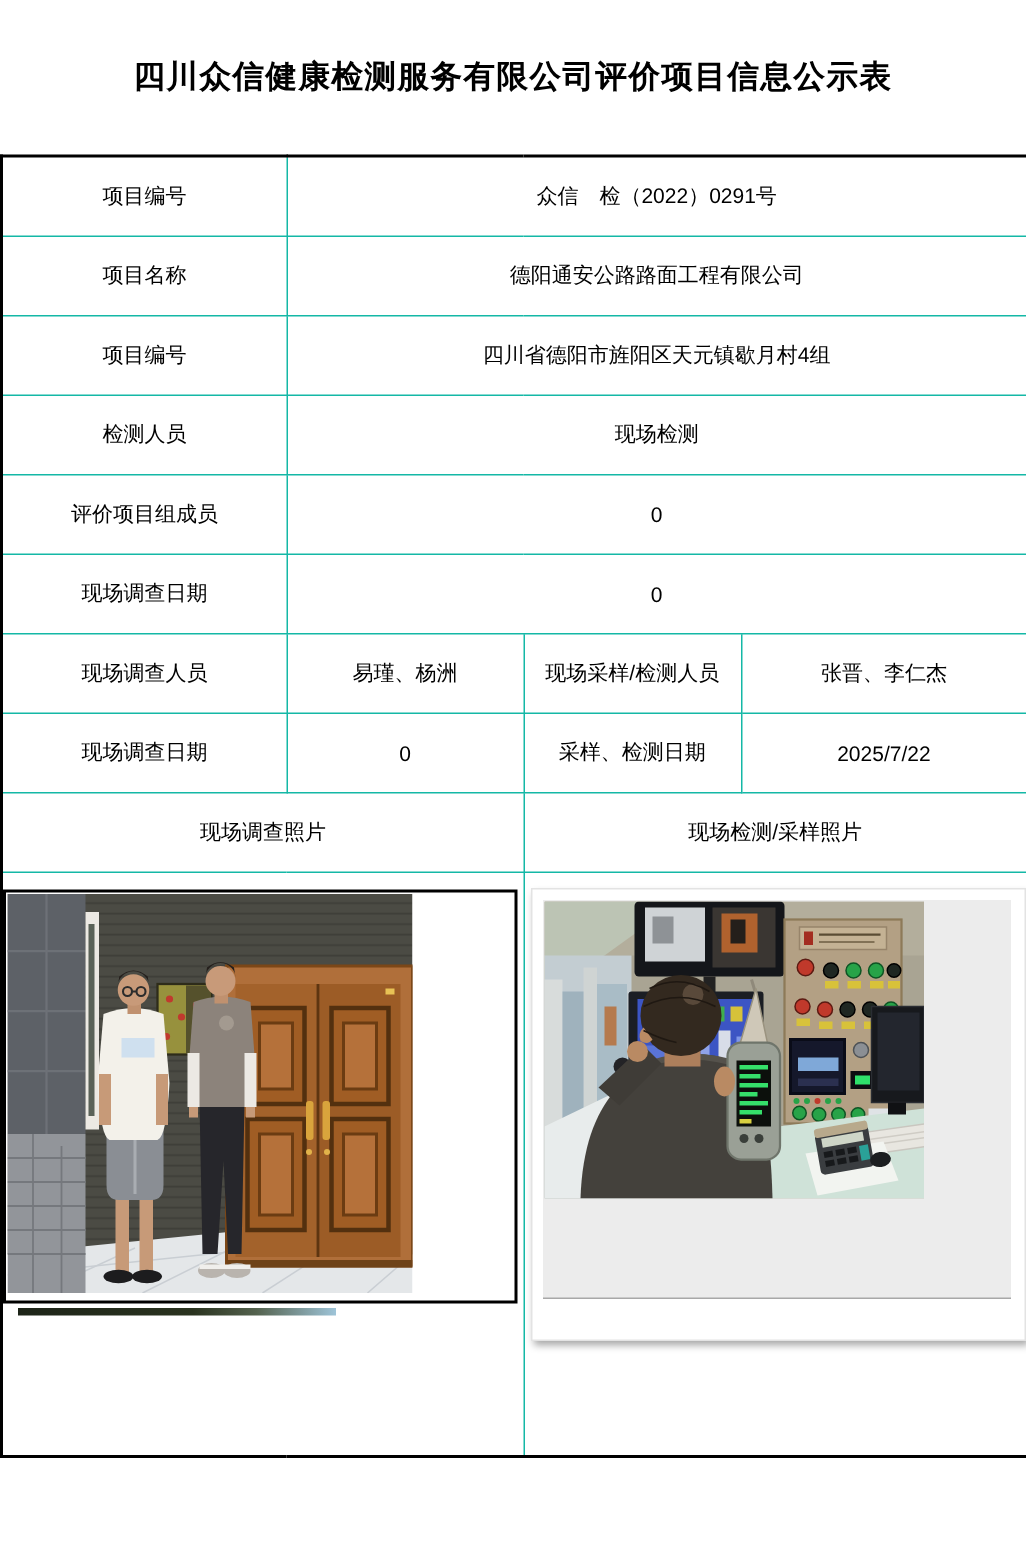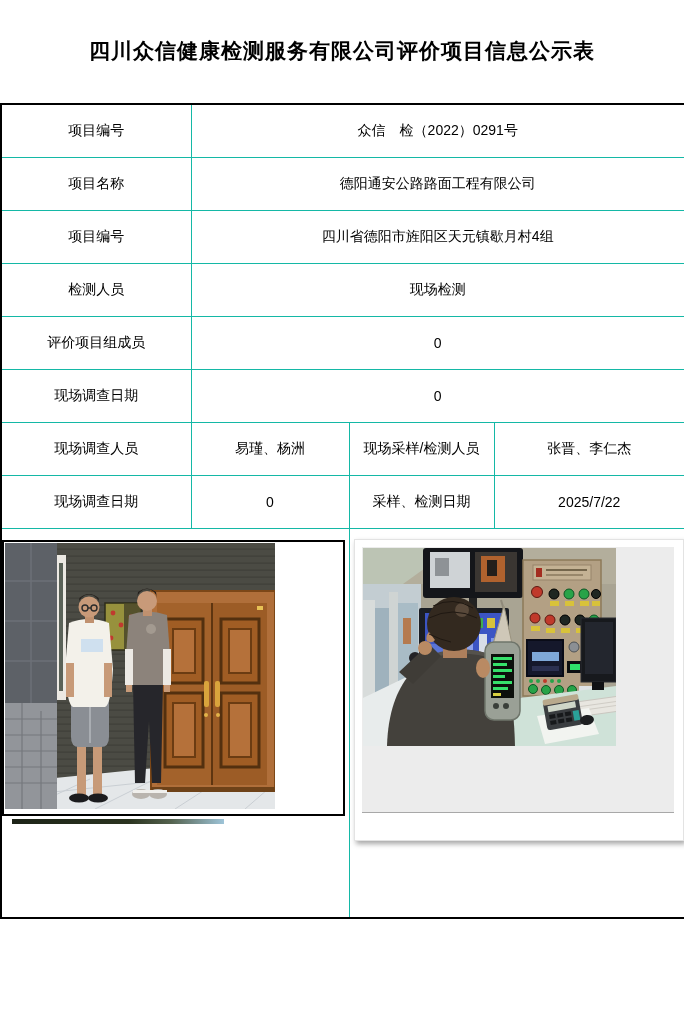--- a/index.html
+++ b/index.html
@@ -75,20 +75,24 @@
       <td>现场采样/检测人员</td>
       <td>张晋、李仁杰</td>
     </tr>
     <tr class="r">
       <td>现场调查日期</td>
       <td>0</td>
       <td>采样、检测日期</td>
       <td>2025/7/22</td>
     </tr>
 
+    <tr class="r">
+      <td colspan="2">现场调查照片</td>
+      <td colspan="2">现场检测/采样照片</td>
+    </tr>
 
     <tr class="photo-row">
       <td colspan="2" class="photo-cell">
         <div class="survey-frame">
 
           <svg width="270" height="266" viewBox="0 0 270 266">
             <defs>
               <pattern id="wallp" width="8" height="7" patternUnits="userSpaceOnUse">
                 <rect width="8" height="7" fill="#4b4b44"></rect>
                 <rect y="5.5" width="8" height="1.2" fill="#3e3e38"></rect>

